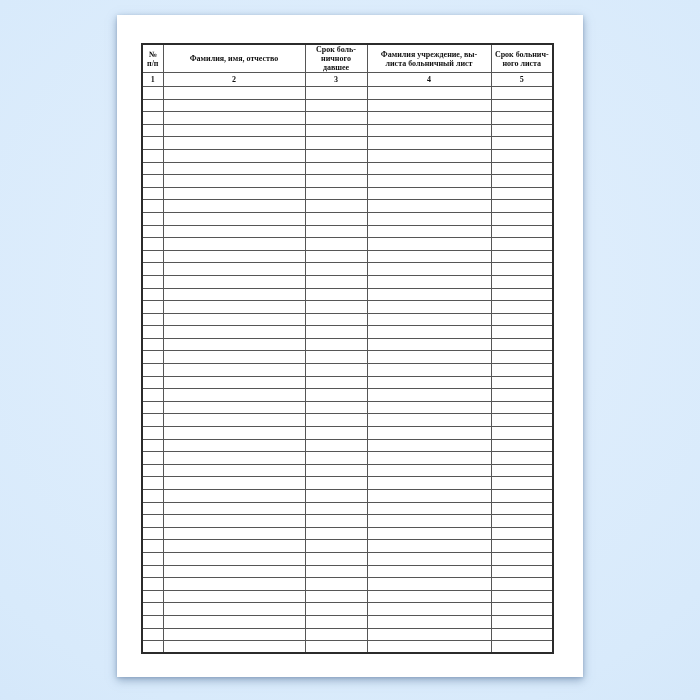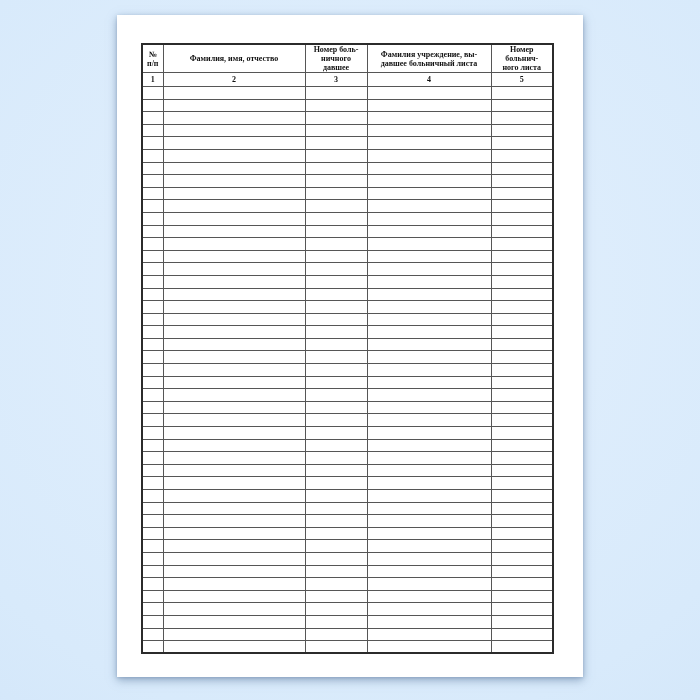--- a/index.html
+++ b/index.html
@@ -80,29 +80,29 @@
       <tr class="header-row">
         <th>
           <div>№</div>
           <div>п/п</div>
         </th>
         <th>
           <div>Фамилия, имя, отчество</div>
           <div></div>
         </th>
         <th>
-          <div>Номер боль-</div>
+          <div>Срок боль-</div>
           <div>ничного давшее</div>
         </th>
         <th>
           <div>Фамилия учреждение, вы-</div>
-          <div>давшее больничный листа</div>
+          <div>листа больничный лист</div>
         </th>
         <th>
-          <div>Номер больнич-</div>
+          <div>Срок больнич-</div>
           <div>ного листа</div>
         </th>
       </tr>
       <tr class="index-row">
         <td>1</td>
         <td>2</td>
         <td>3</td>
         <td>4</td>
         <td>5</td>
       </tr>

